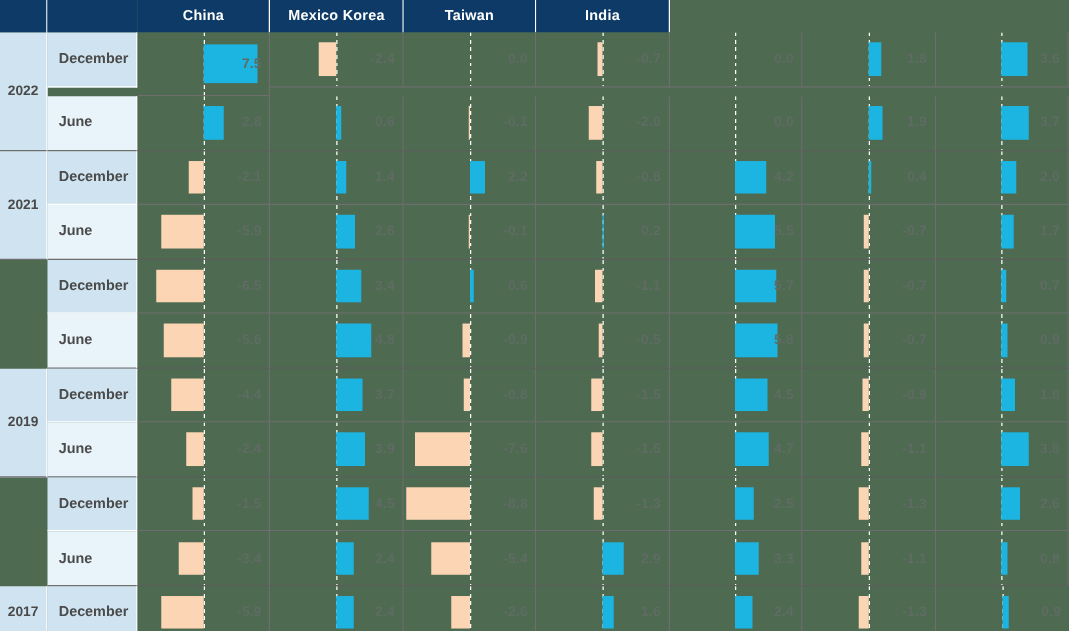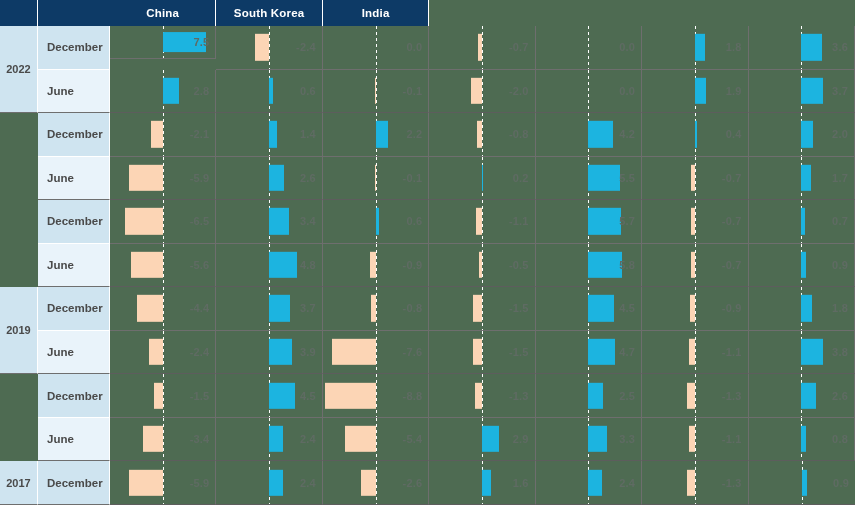--- a/index.html
+++ b/index.html
@@ -92,27 +92,29 @@
     letter-spacing:.2px;
   }
 </style>
 </head>
 <body>
 
 <div id="grid">
     <div class="hdr-corner"></div>
     <div class="hdr-corner nb"></div>
     <div class="hdr-cell">China</div>
-    <div class="hdr-cell">South Korea</div>
+    <div class="hdr-cell">Mexico Korea</div>
+    <div class="hdr-cell">Taiwan</div>
     <div class="hdr-cell">India</div>
     <div class="yr" style="grid-area: 2 / 1 / span 2;">2022</div>
+    <div class="yr" style="grid-area: 4 / 1 / span 2;">2021</div>
     <div class="yr" style="grid-area: 8 / 1 / span 2;">2019</div>
     <div class="yr" style="grid-area: 12 / 1 / span 1;">2017</div>
     <div class="mo dec" style="grid-area: 2 / 2; height: 43.5455px;">December</div>
-    <div class="cell" style="grid-area: 2 / 3; height: 33px;">
+    <div class="cell" style="grid-area: 2 / 3; height: 51px;">
       <div class="axis"></div>
       <div class="bar pos" style="width: 40.9091%;"></div>
       <div class="val">7.5</div>
     </div>
     <div class="cell" style="grid-area: 2 / 4; height: 43.5455px;">
       <div class="axis"></div>
       <div class="bar neg" style="width: 13.0909%;"></div>
       <div class="val">-2.4</div>
     </div>
     <div class="cell" style="grid-area: 2 / 5; height: 43.5455px;">

